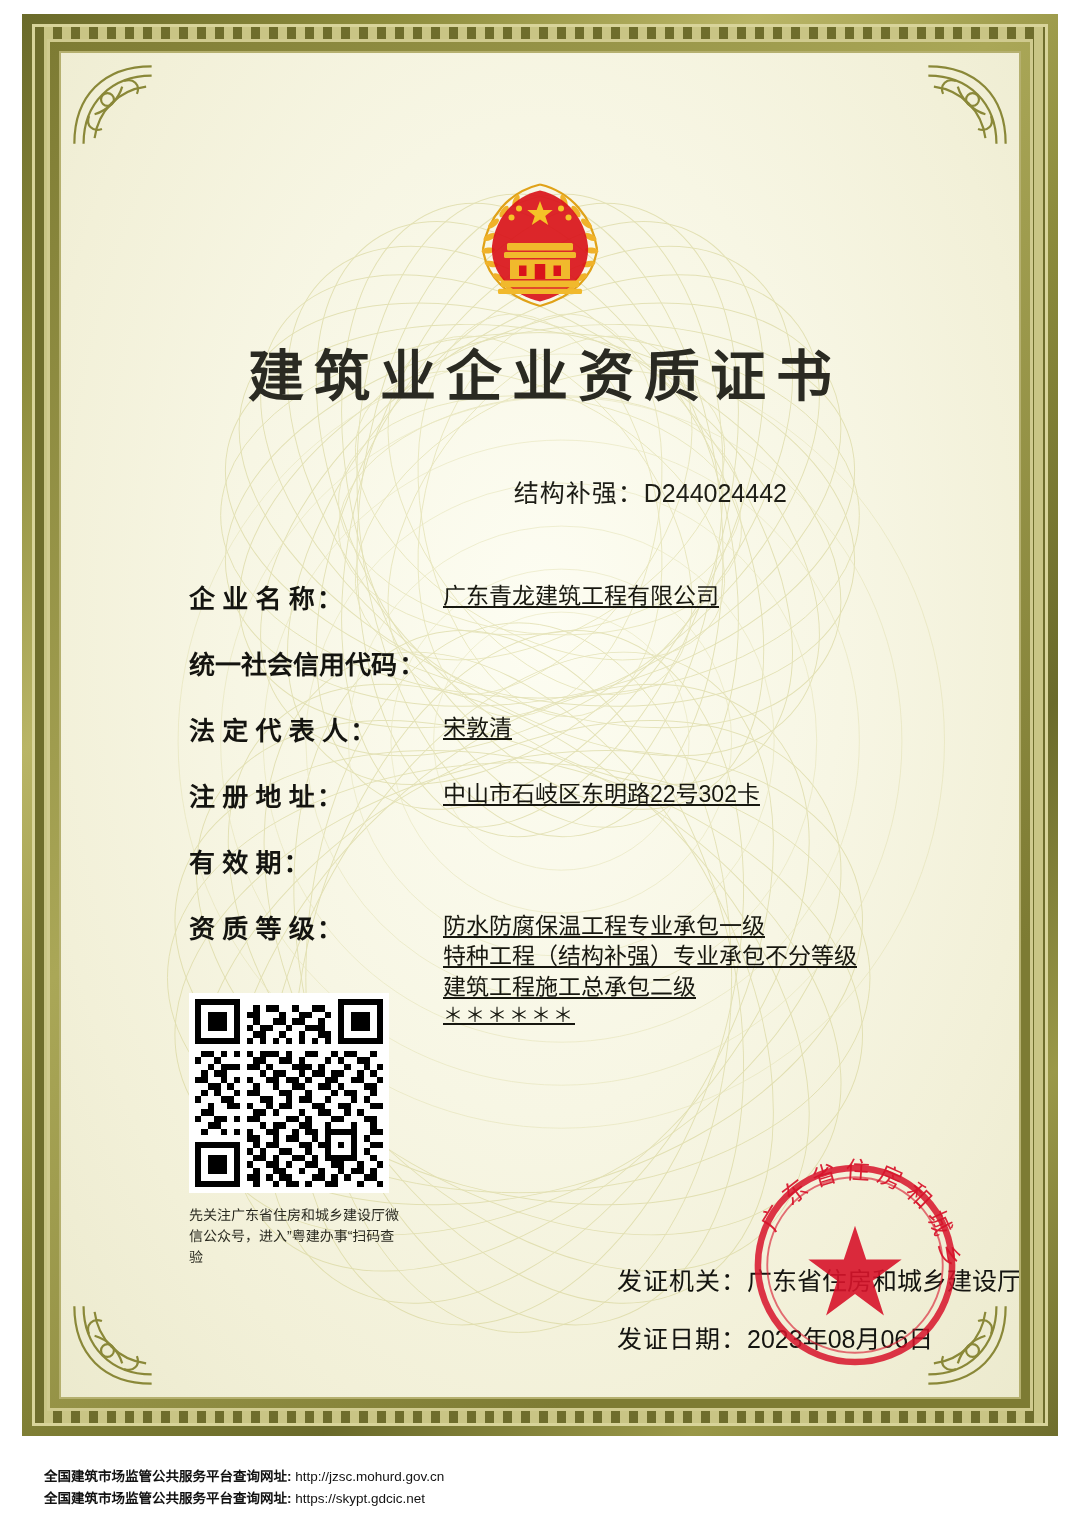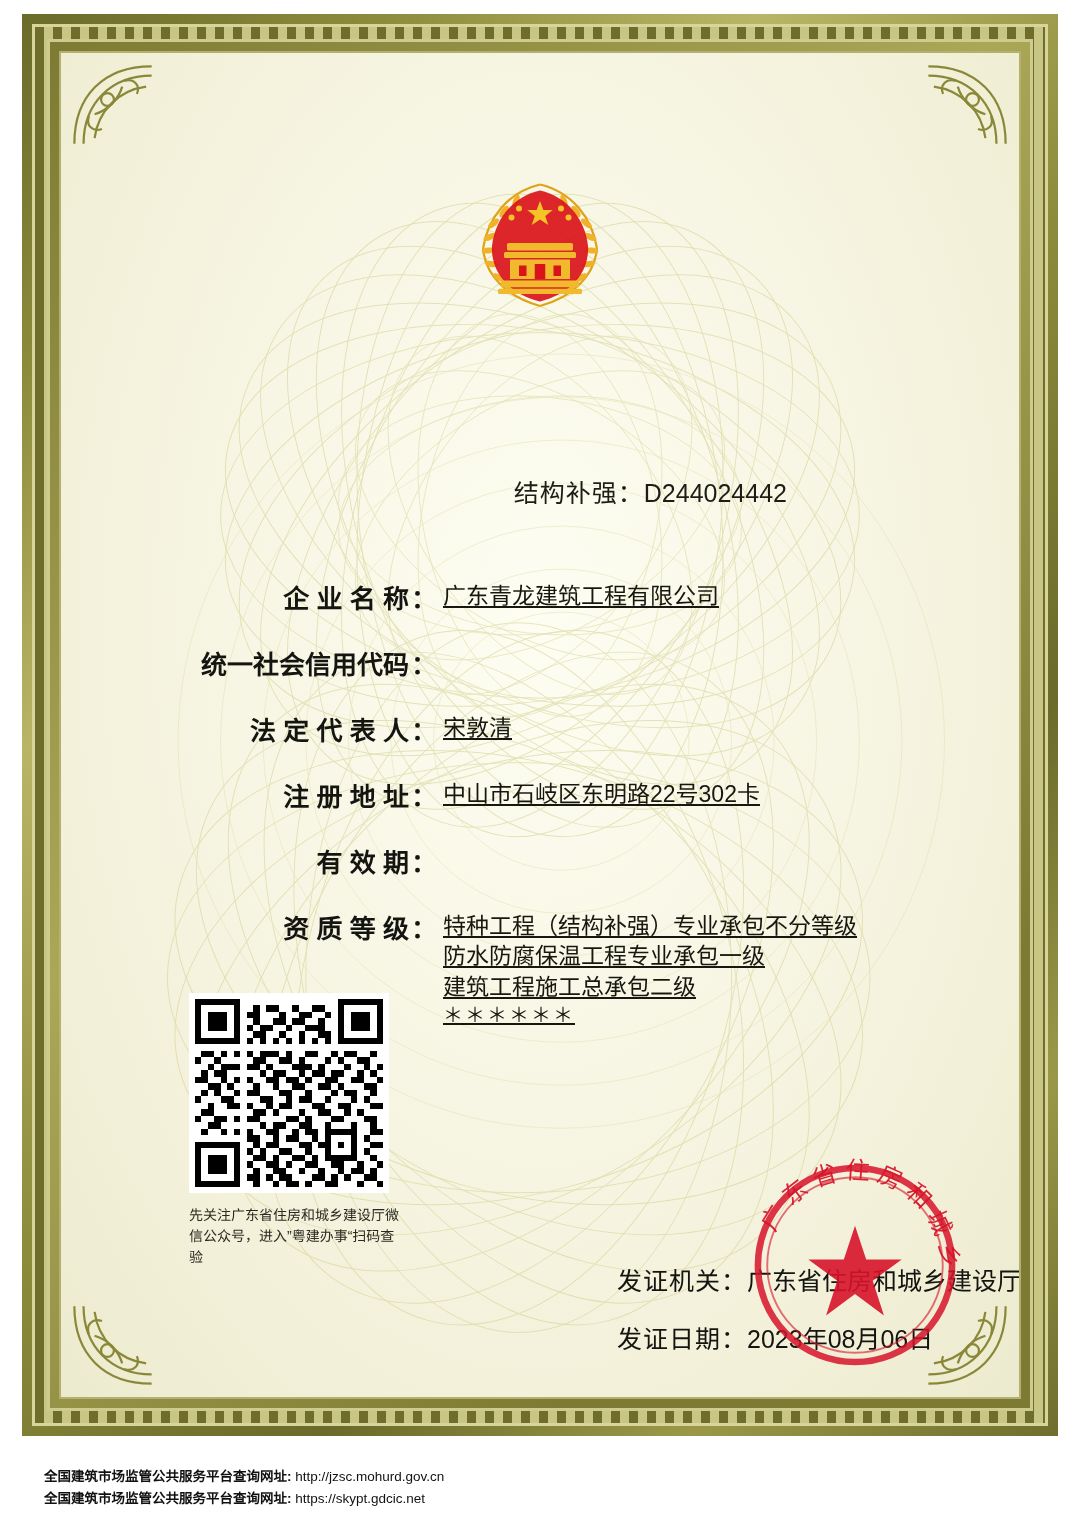--- a/index.html
+++ b/index.html
@@ -126,21 +126,21 @@
     align-items: flex-start;
     margin-bottom: 29px;
   }
   .row .k {
     width: 248px;
     flex: none;
     font-size: 26px;
     color: #141410;
     font-weight: 600;
     display: flex;
-    justify-content: flex-end;
+    justify-content: flex-start;
     letter-spacing: 0px;
   }
   .row .k .colon { margin-left: 2px; }
   .row .v {
     font-size: 23px;
     color: #17170f;
     line-height: 1.32;
     padding-left: 6px;
     padding-top: 3px;
     text-decoration: underline;
@@ -392,20 +392,21 @@
               </g>
               <g fill="#d9131a">
                 <rect x="93" y="124" width="14" height="20"></rect>
                 <rect x="72" y="126" width="10" height="14"></rect>
                 <rect x="118" y="126" width="10" height="14"></rect>
               </g>
             </g>
           </svg>
         </div>
 
+        <div class="title">建筑业企业资质证书</div>
 
         <div class="cert-no">
           <span class="label">结构补强：</span><span class="value">D244024442</span>
         </div>
 
         <div class="fields">
 
           <div class="row">
             <div class="k">
               <span>企 业 名 称</span>
@@ -443,22 +444,22 @@
                 <span class="colon">：</span>
             </div>
           </div>
 
           <div class="row">
             <div class="k">
               <span>资 质 等 级</span>
                 <span class="colon">：</span>
             </div>
             <div class="v">
+              <span class="lvl">防水防腐保温工程专业承包一级</span>
               <span class="lvl">特种工程（结构补强）专业承包不分等级</span>
-              <span class="lvl">防水防腐保温工程专业承包一级</span>
               <span class="lvl">建筑工程施工总承包二级</span>
               <span class="stars">＊＊＊＊＊＊</span>
             </div>
           </div>
 
         </div>
 
         <div class="qr-box">
           <svg viewBox="0 0 29 29" shape-rendering="crispEdges" aria-hidden="true">
             <rect width="29" height="29" fill="#ffffff"></rect>

